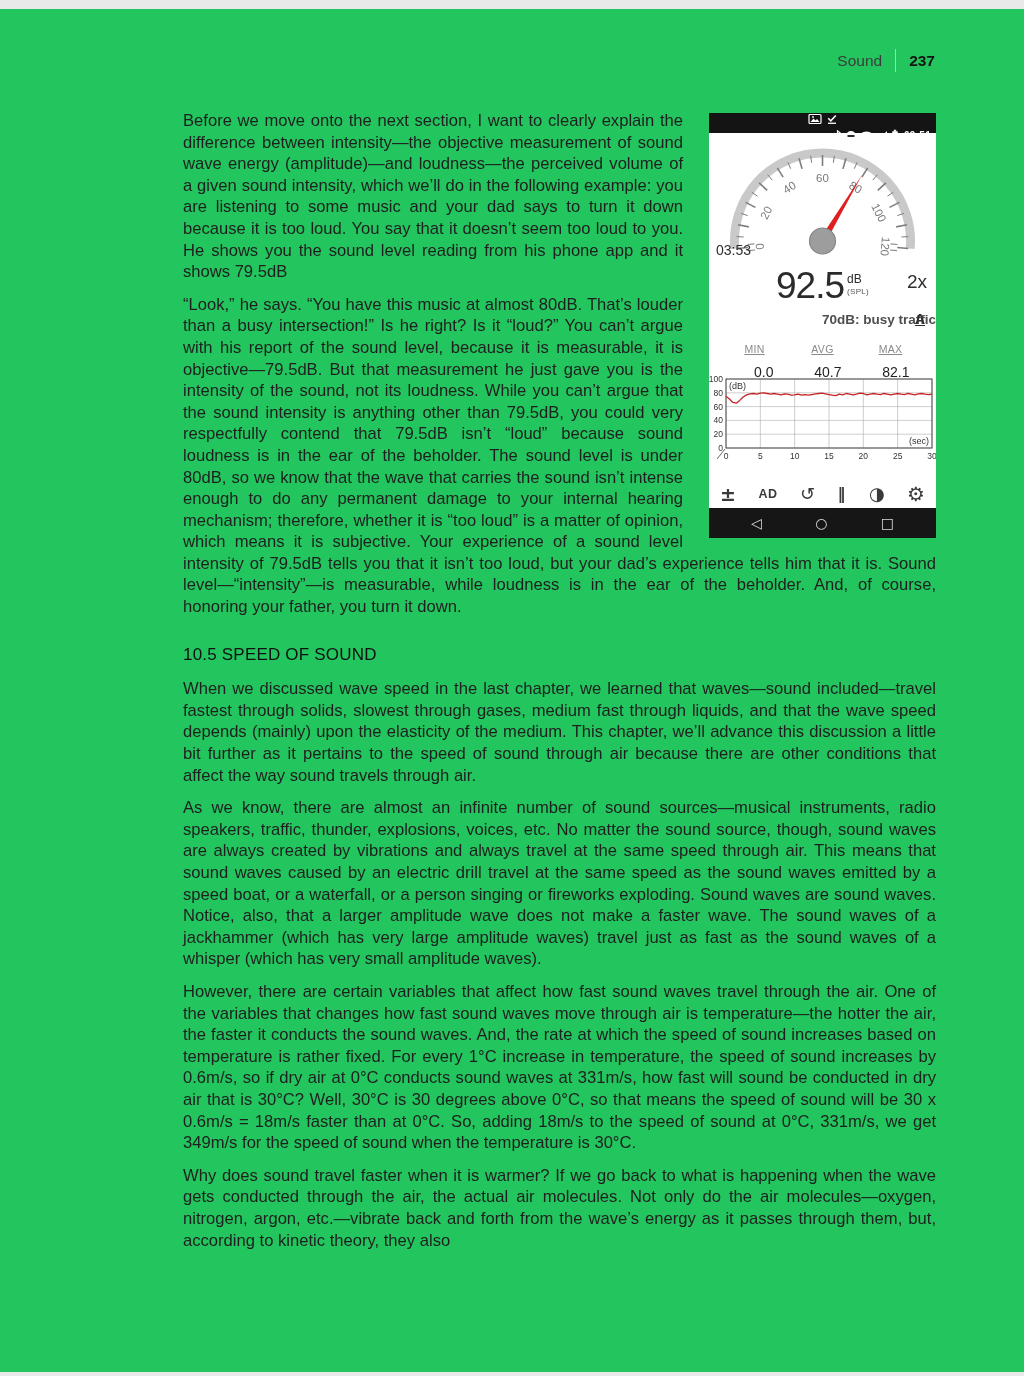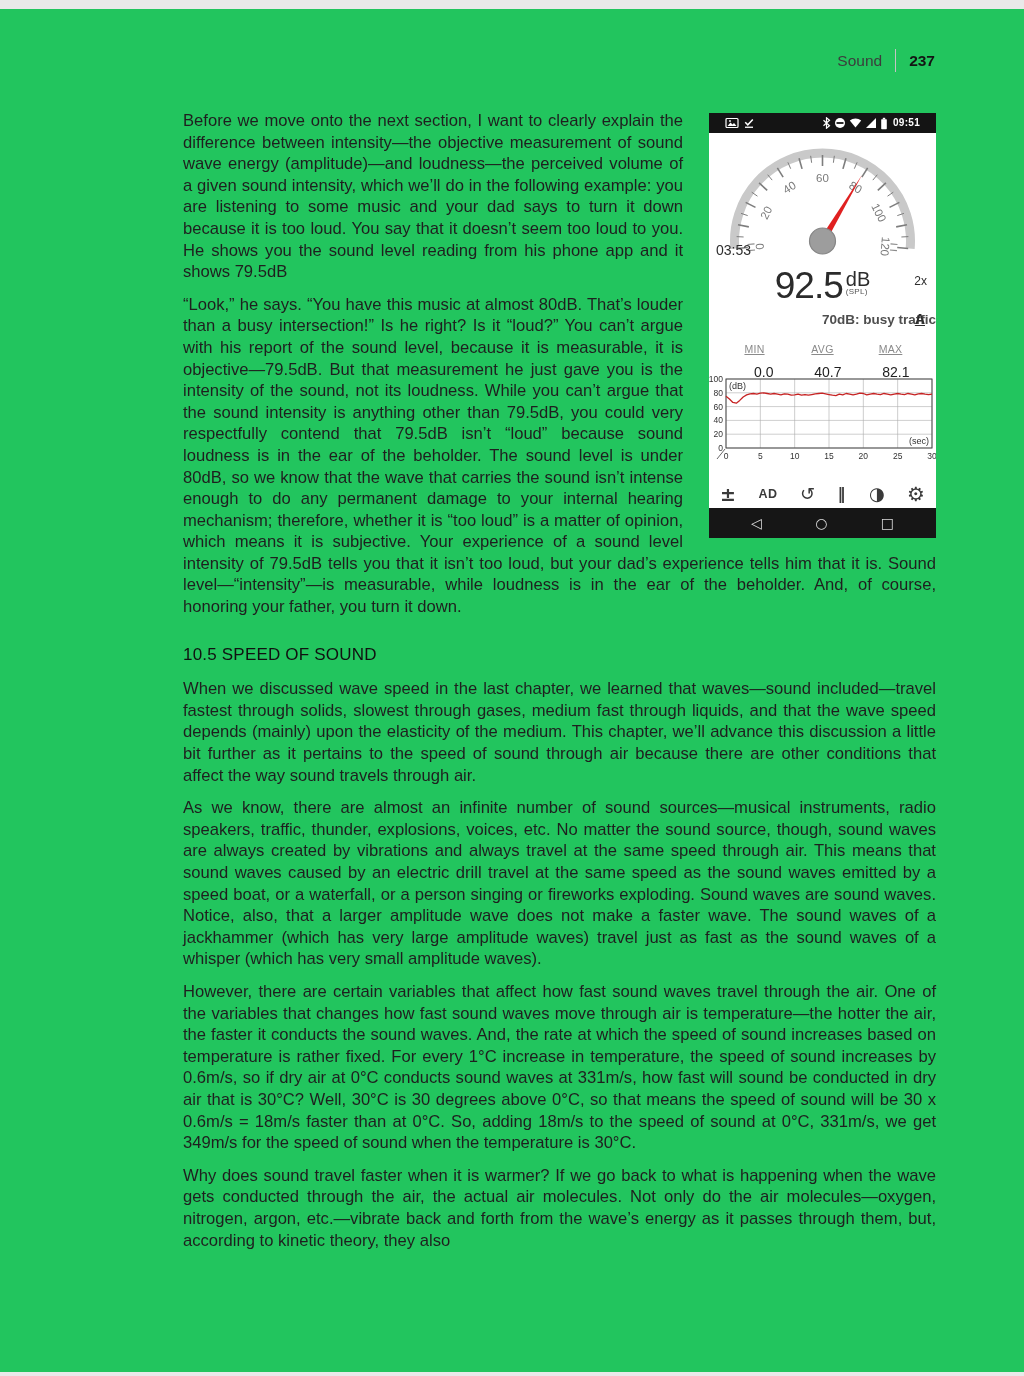--- a/index.html
+++ b/index.html
@@ -14,35 +14,35 @@
   .rh-divider{width:1px;height:23px;background:#c4c4c4;}
   .rh-page{font-size:15.5px;font-weight:bold;color:#141414;}
 
   
   .content{position:absolute;left:183px;top:101px;width:753px;font-size:16.6px;line-height:21.6px;text-align:justify;}
   .content p{margin:0 0 11px 0;}
   .section-heading{font-size:17px;font-weight:normal;color:#111;margin:26px 0 13px 0;text-align:left;letter-spacing:.2px;}
 
   
   .phone-float{float:right;width:227px;margin:3px 0 10px 26px;background:#fff;}
-  .status-bar{height:20px;background:#141414;display:flex;align-items:center;padding:0 16px;box-sizing:border-box;}
+  .status-bar{height:20px;background:#141414;display:flex;align-items:center;padding:0 5px;box-sizing:border-box;flex-direction:column;}
   .sb-left{display:flex;align-items:center;gap:4px;}
   .sb-right{display:flex;align-items:center;gap:3px;margin-left:auto;}
   .sb-time{color:#fff;font-size:10px;font-weight:bold;margin-left:2px;letter-spacing:.3px;}
   .sb-svg{display:block;}
 
   .gauge-wrap{position:relative;height:132px;}
   .gauge-clock{position:absolute;left:7px;bottom:3px;font-size:14px;color:#2e2e2e;}
 
   .reading-row{position:relative;display:flex;justify-content:center;align-items:flex-start;margin-top:1px;height:42px;}
   .reading-value{font-size:37px;color:#2b2b2b;line-height:40px;letter-spacing:-1px;}
   .reading-unit-stack{display:flex;flex-direction:column;align-items:flex-start;margin-left:3px;padding-top:5px;}
-  .reading-unit{font-size:20px;color:#2b2b2b;line-height:16px;}
+  .reading-unit{font-size:12px;color:#2b2b2b;line-height:16px;}
   .reading-unit-sub{font-size:8px;color:#555;line-height:9px;letter-spacing:.3px;}
-  .reading-mult{position:absolute;right:9px;top:5px;font-size:12px;color:#2e2e2e;}
+  .reading-mult{position:absolute;right:9px;top:5px;font-size:19px;color:#2e2e2e;}
 
   .ref-row{position:relative;text-align:right;height:19px;}
   .ref-note{font-size:13.5px;font-weight:bold;color:#4e4e4e;}
   .weighting-a{position:absolute;right:11px;top:1px;font-size:14px;font-weight:bold;color:#2e2e2e;text-decoration:underline;}
 
   .stats-row{display:flex;justify-content:center;gap:30px;margin-top:12px;height:32px;}
   .stat{text-align:center;min-width:38px;}
   .stat-label{font-size:10.5px;color:#8a8a8a;letter-spacing:.3px;text-decoration:underline;}
   .stat-value{font-size:14px;color:#1e1e1e;margin-top:1px;text-align:right;}
 

